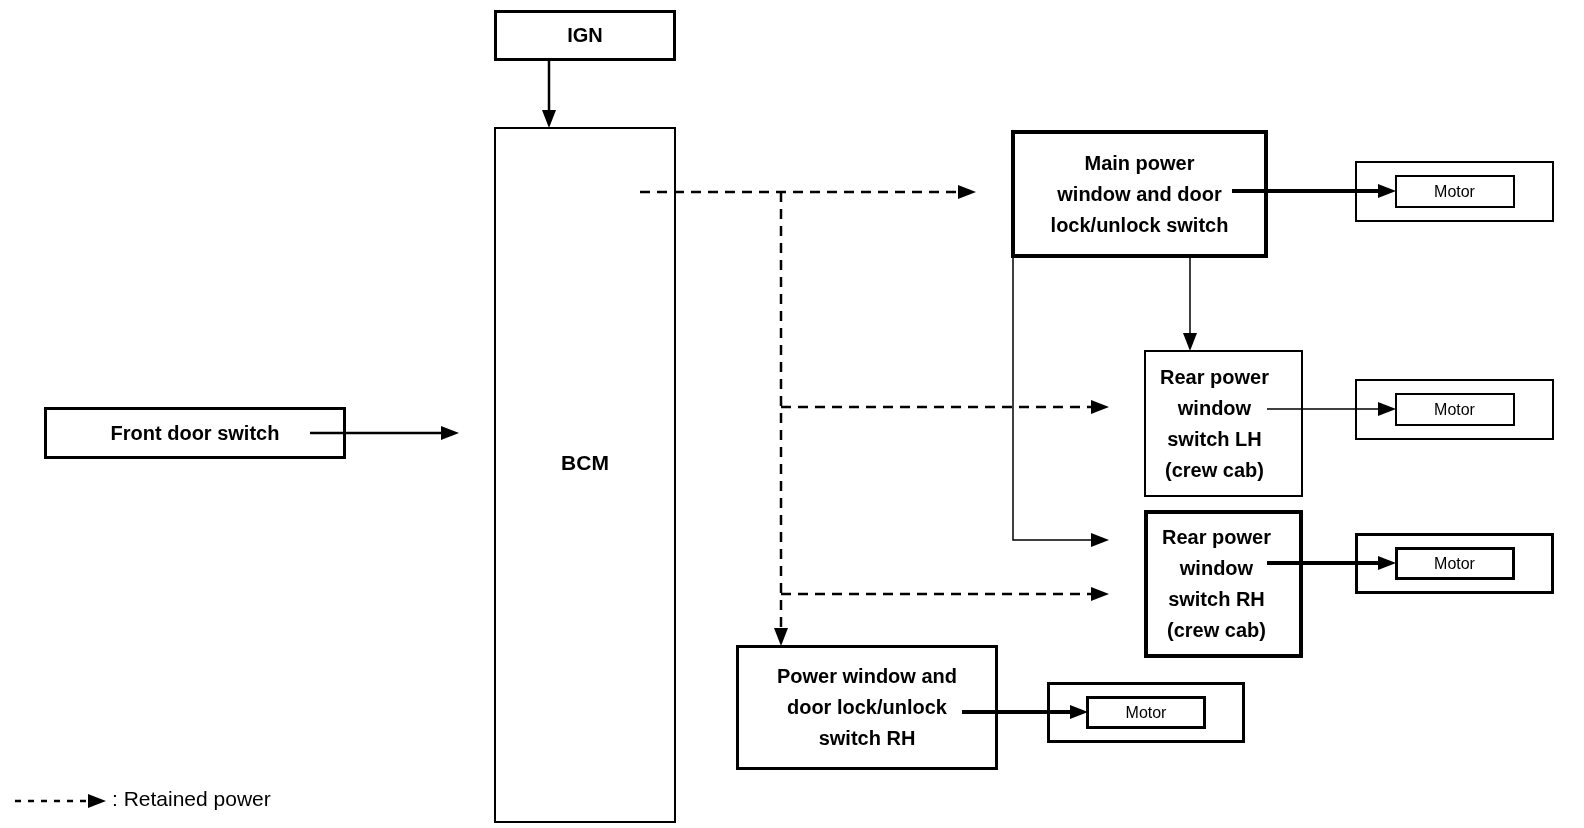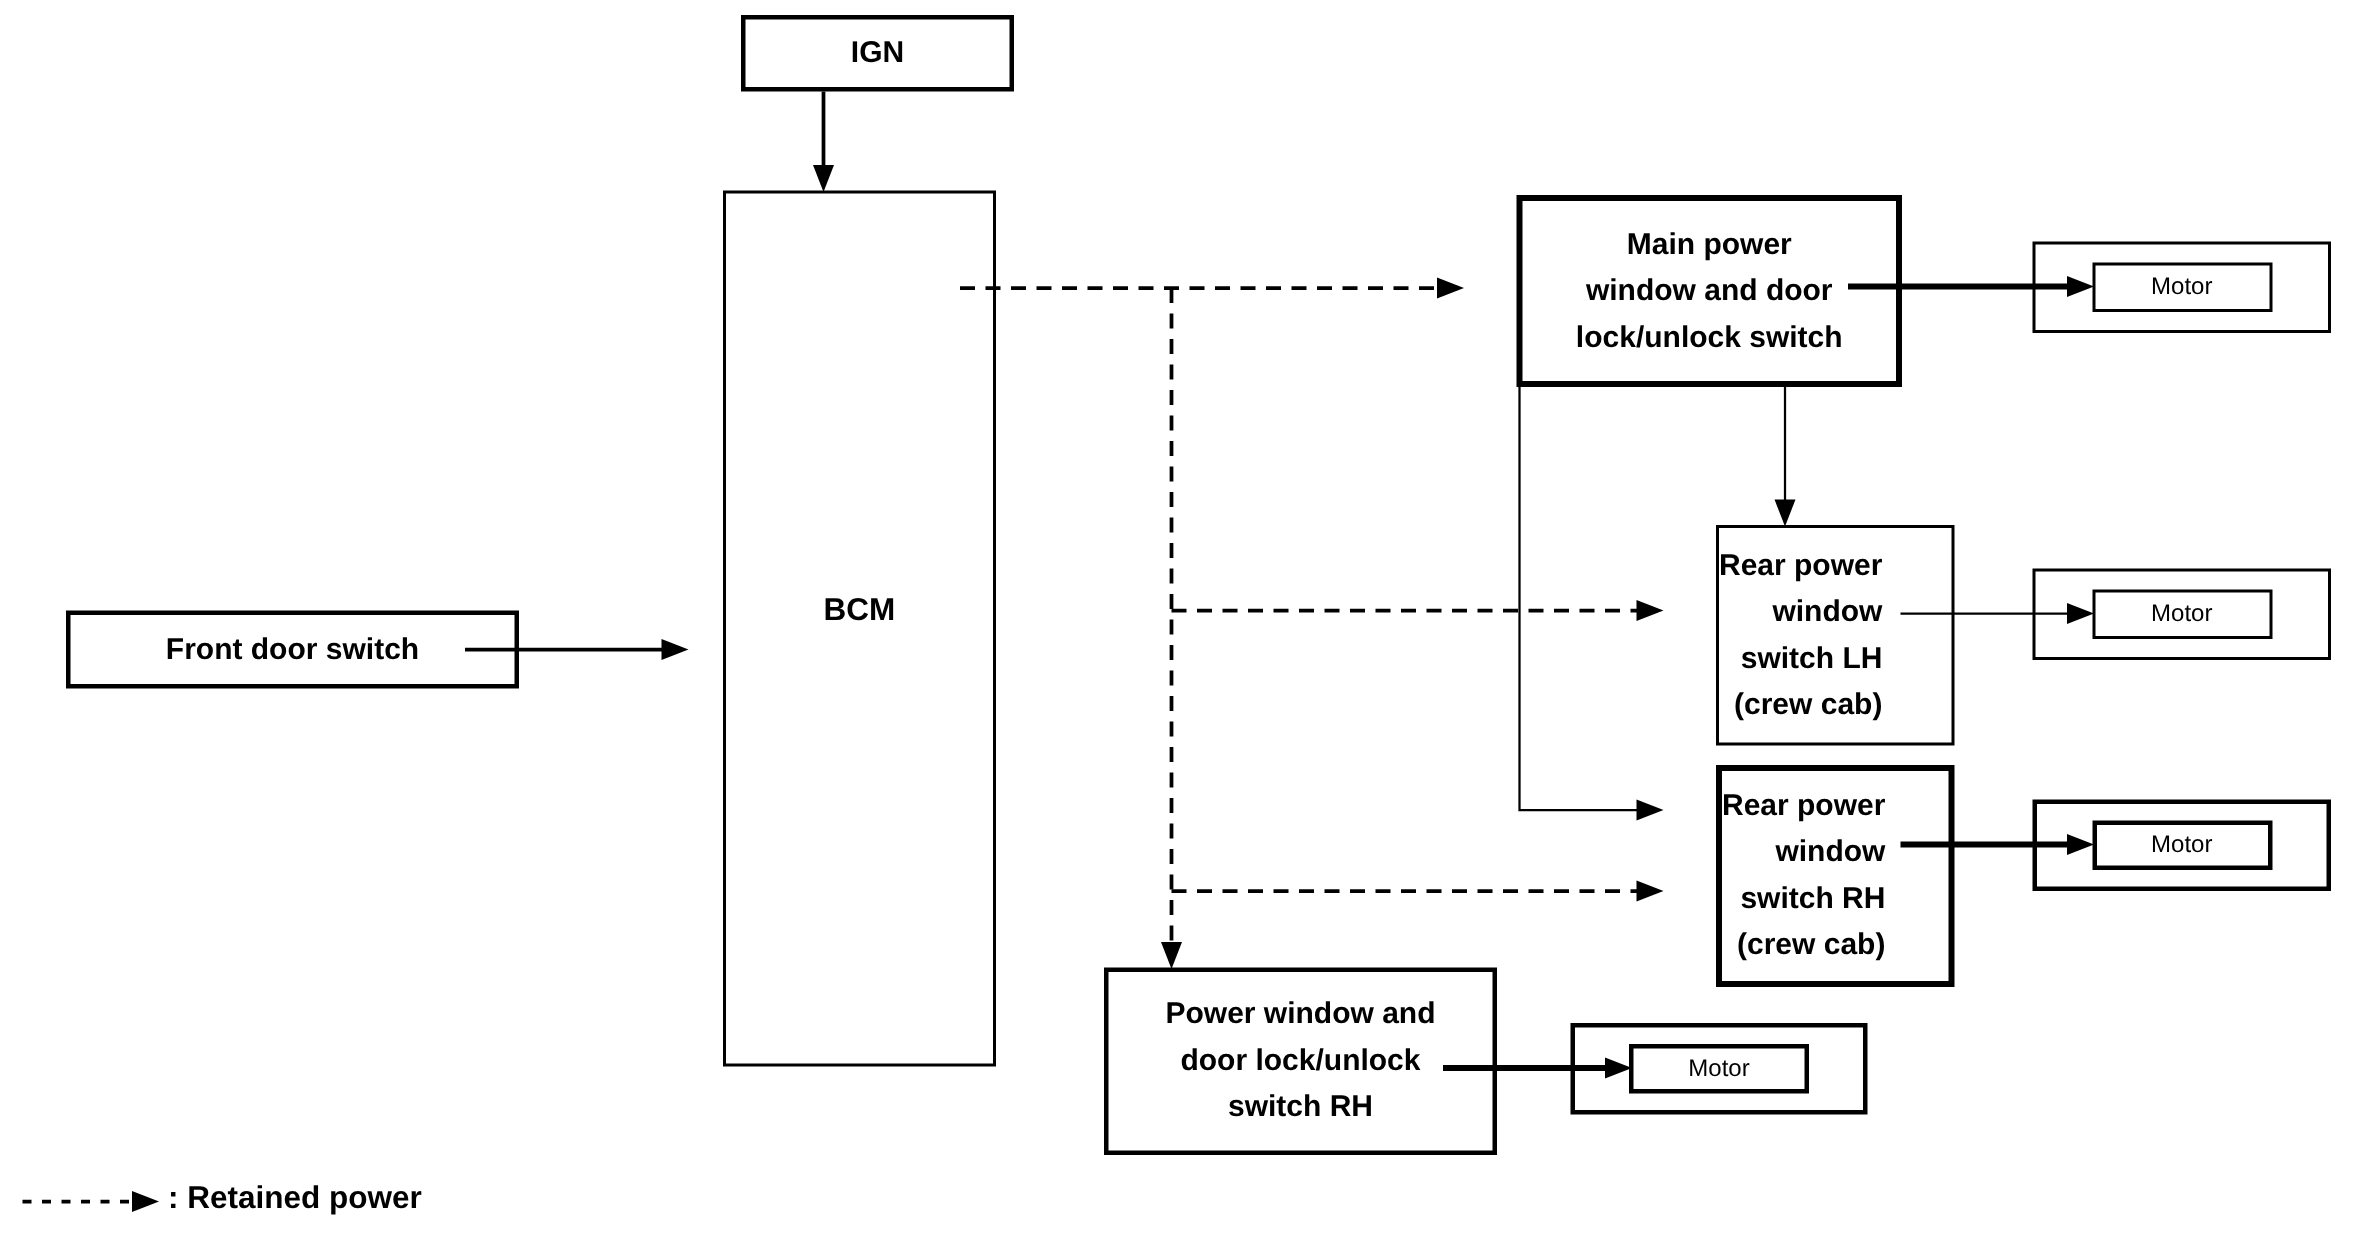--- a/index.html
+++ b/index.html
@@ -25,23 +25,23 @@
   }
   .box .label {
     font-weight: bold;
     font-size: 20px;
     line-height: 31px;
     white-space: pre-line;
     text-align: center;
   }
   .xthick { border-width: 4px; }
   .left-text { justify-content: flex-start; }
-  .left-text .label { text-align: right; padding-left: 0; }
+  .left-text .label { text-align: center; padding-left: 14px; }
   #box-ign        { left: 458px; top: 10px;  width: 182px; height: 51px;  border-width: 3px; }
-  #box-bcm        { left: 446px; top: 127px; width: 182px; height: 584px; border-width: 2px; }
+  #box-bcm        { left: 458px; top: 127px; width: 182px; height: 696px; border-width: 2px; }
   #box-bcm .label { position: relative; top: -13px; font-size: 21px; }
   #box-front-door { left: 8px;   top: 407px; width: 302px; height: 52px;  border-width: 3px; }
   #box-main       { left: 975px; top: 130px; width: 257px; height: 128px; }
   #box-rear-lh    { left: 1108px; top: 350px; width: 159px; height: 147px; border-width: 2px; }
   #box-rear-rh    { left: 1108px; top: 510px; width: 159px; height: 148px; }
   #box-pw-rh      { left: 700px; top: 645px; width: 262px; height: 125px; border-width: 3px; }
   .motor-outer {
     position: absolute;
     box-sizing: border-box;
     border: 2px solid #000000;
@@ -71,21 +71,21 @@
   #wires {
     position: absolute;
     left: 0; top: 0;
     z-index: 2;
     pointer-events: none;
   }
   .legend {
     position: absolute;
     left: 112px;
     top: 787px;
-    font-weight: bold;
+    font-weight: normal;
     font-size: 21px;
     z-index: 1;
   }
 </style>
 </head>
 <body>
 
 <div class="canvas">
 
   <div class="box" id="box-ign">

